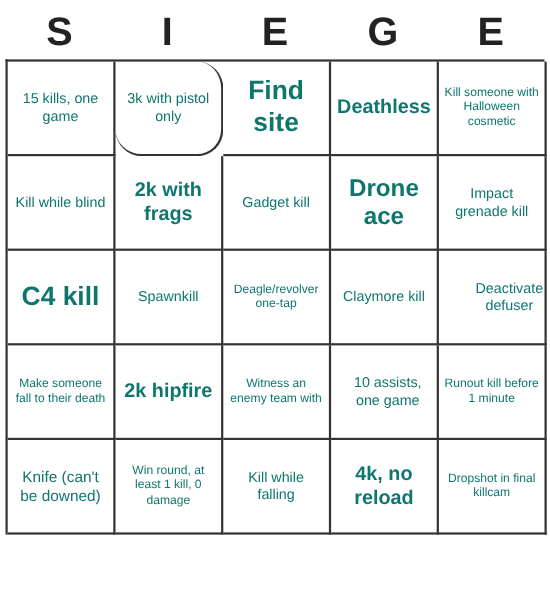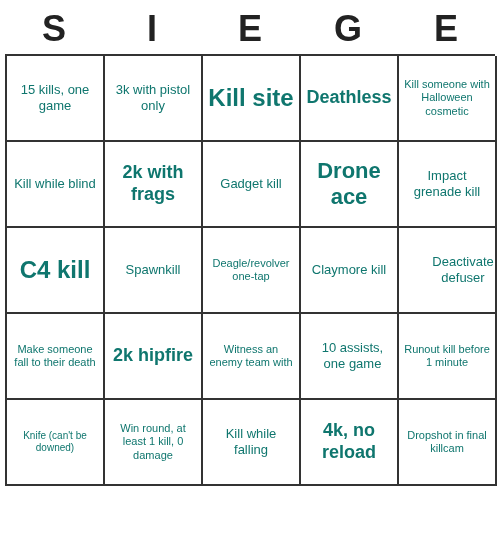--- a/index.html
+++ b/index.html
@@ -66,38 +66,38 @@
 <div class="bingo-card">
   <div class="bingo-header">
     <div class="bingo-header-cell">S</div>
     <div class="bingo-header-cell">I</div>
     <div class="bingo-header-cell">E</div>
     <div class="bingo-header-cell">G</div>
     <div class="bingo-header-cell">E</div>
   </div>
   <div class="bingo-grid" id="grid-container">
   <div class="bingo-cell" style="font-size: 13px;">15 kills, one game</div>
-      <div class="bingo-cell" style="font-size: 13px;">3k with pistol only</div>
-      <div class="bingo-cell" style="font-size: 24px; font-weight: bold;">Kill site</div>
+      <div class="bingo-cell" style="font-size: 13px; border-radius: 24px;">3k with pistol only</div>
+      <div class="bingo-cell" style="font-size: 24px; font-weight: bold;">Find site</div>
       <div class="bingo-cell" style="font-size: 18px; font-weight: bold;">Deathless</div>
       <div class="bingo-cell" style="font-size: 11px;">Kill someone with Halloween cosmetic</div>
       <div class="bingo-cell" style="font-size: 13px;">Kill while blind</div>
       <div class="bingo-cell" style="font-size: 18px; font-weight: bold;">2k with frags</div>
       <div class="bingo-cell" style="font-size: 13px;">Gadget kill</div>
       <div class="bingo-cell" style="font-size: 22px; font-weight: bold;">Drone ace</div>
       <div class="bingo-cell" style="font-size: 13px;">Impact grenade kill</div>
       <div class="bingo-cell" style="font-size: 24px; font-weight: bold;">C4 kill</div>
       <div class="bingo-cell" style="font-size: 13px;">Spawnkill</div>
       <div class="bingo-cell" style="font-size: 11px;">Deagle/revolver one-tap</div>
       <div class="bingo-cell" style="font-size: 13px;">Claymore kill</div>
       <div class="bingo-cell" style="font-size: 13px; padding-left: 36px;">Deactivate defuser</div>
       <div class="bingo-cell" style="font-size: 11px;">Make someone fall to their death</div>
       <div class="bingo-cell" style="font-size: 18px; font-weight: bold;">2k hipfire</div>
       <div class="bingo-cell" style="font-size: 11px;">Witness an enemy team with</div>
       <div class="bingo-cell" style="font-size: 13px; padding-left: 11px;">10 assists, one game</div>
       <div class="bingo-cell" style="font-size: 11px;">Runout kill before 1 minute</div>
-      <div class="bingo-cell" style="font-size: 10px;">Knife (can't be downed)</div>
+      <div class="bingo-cell" style="font-size: 14px;">Knife (can't be downed)</div>
       <div class="bingo-cell" style="font-size: 11px;">Win round, at least 1 kill, 0 damage</div>
       <div class="bingo-cell" style="font-size: 13px;">Kill while falling</div>
       <div class="bingo-cell" style="font-size: 18px; font-weight: bold;">4k, no reload</div>
       <div class="bingo-cell" style="font-size: 11px;">Dropshot in final killcam</div>
     </div>
 </div>
 
 </body></html>

